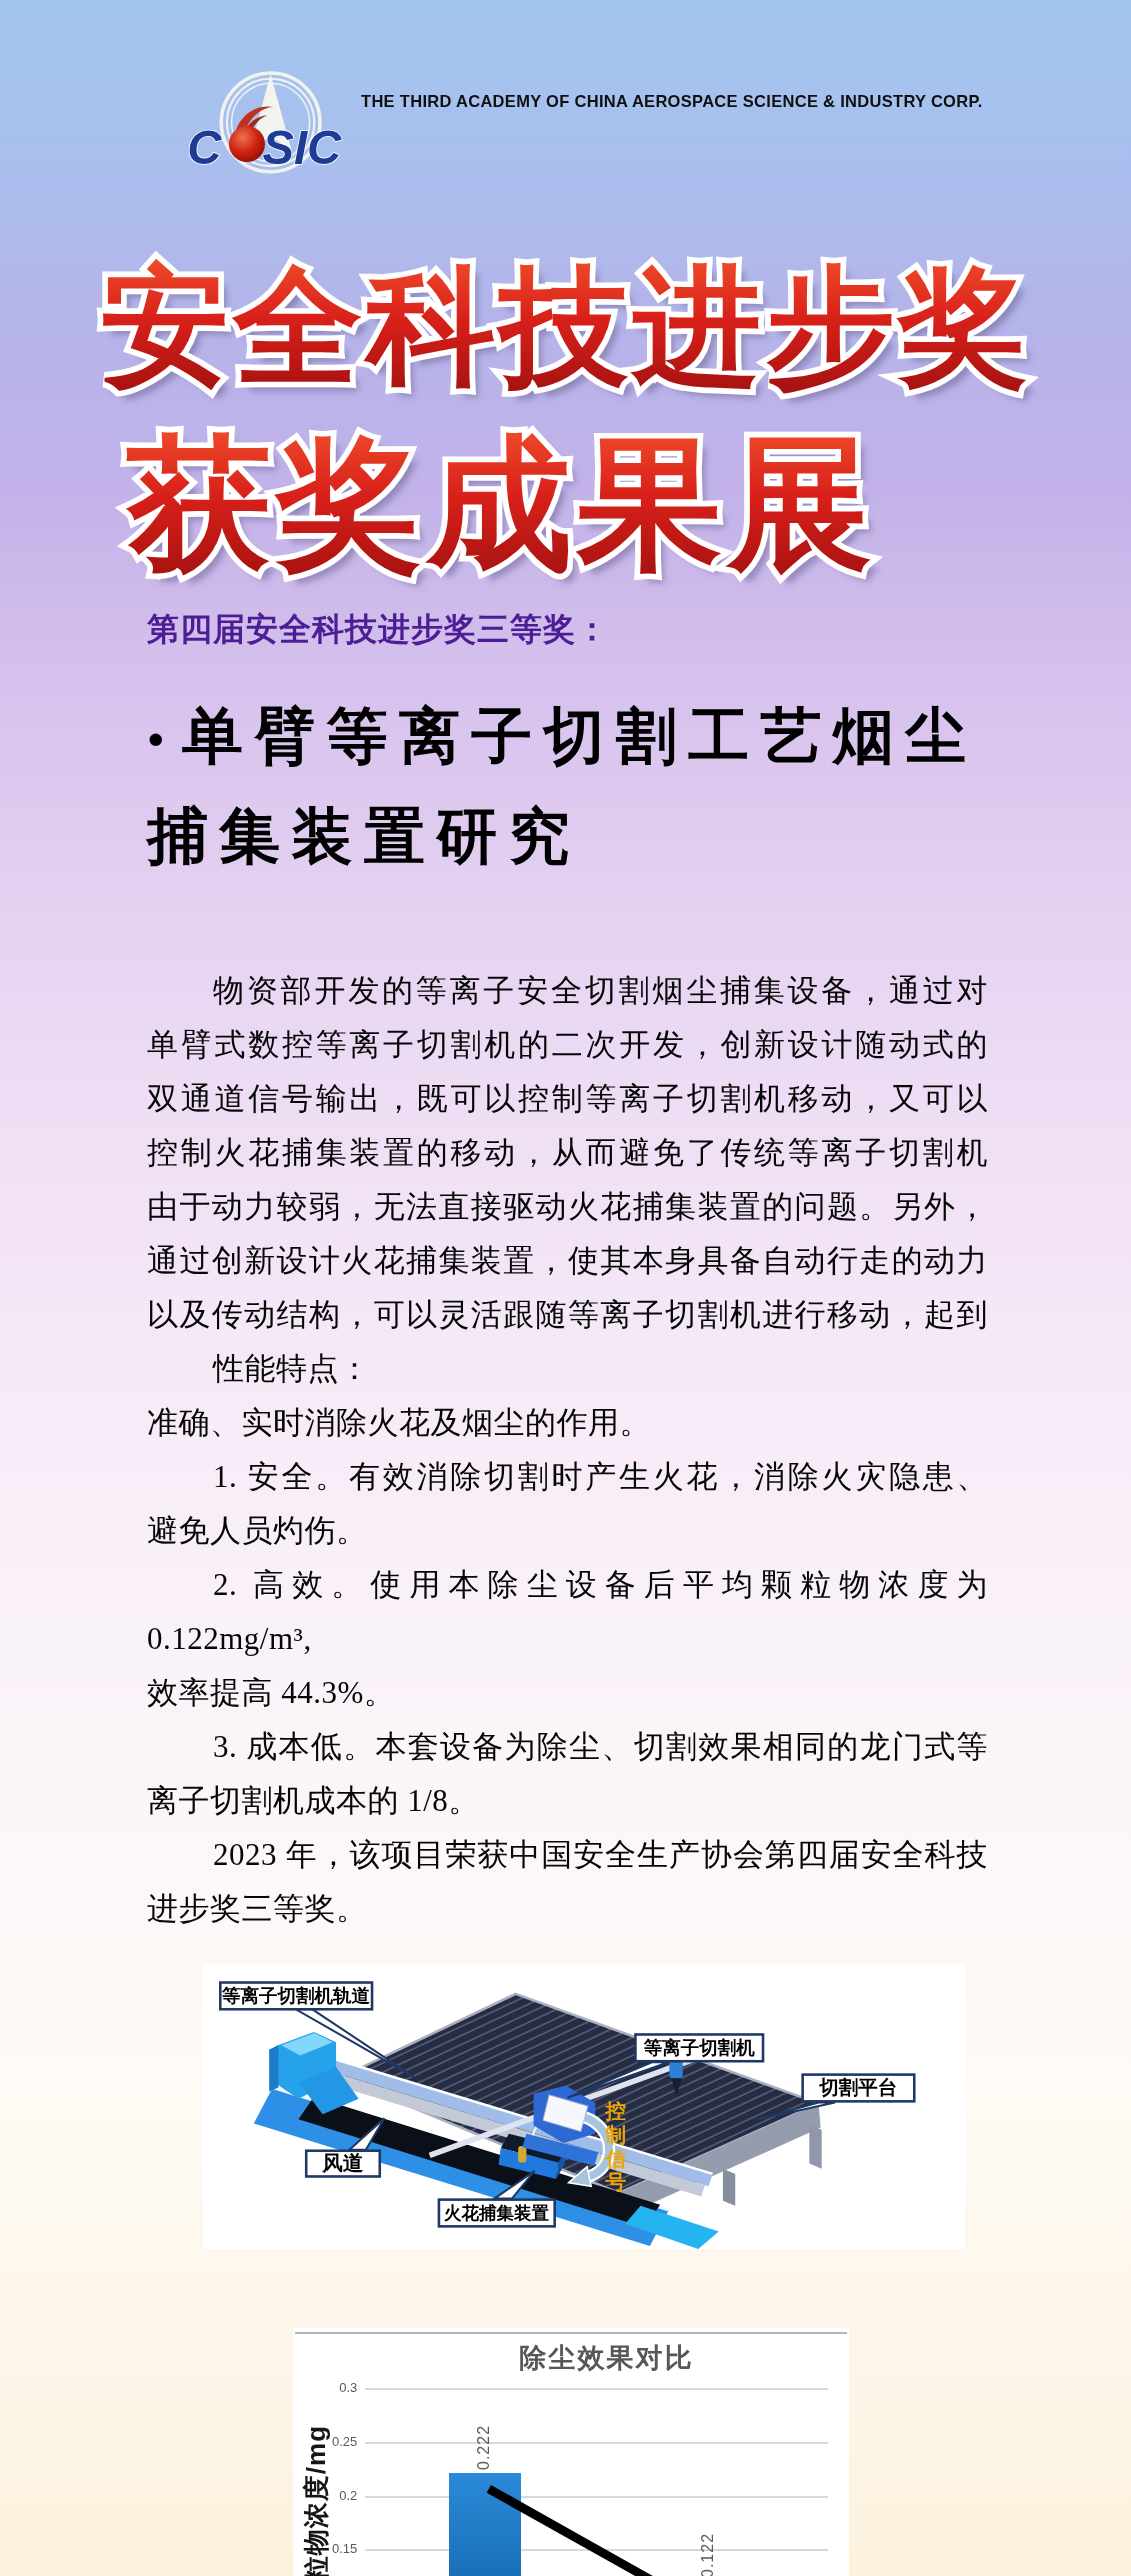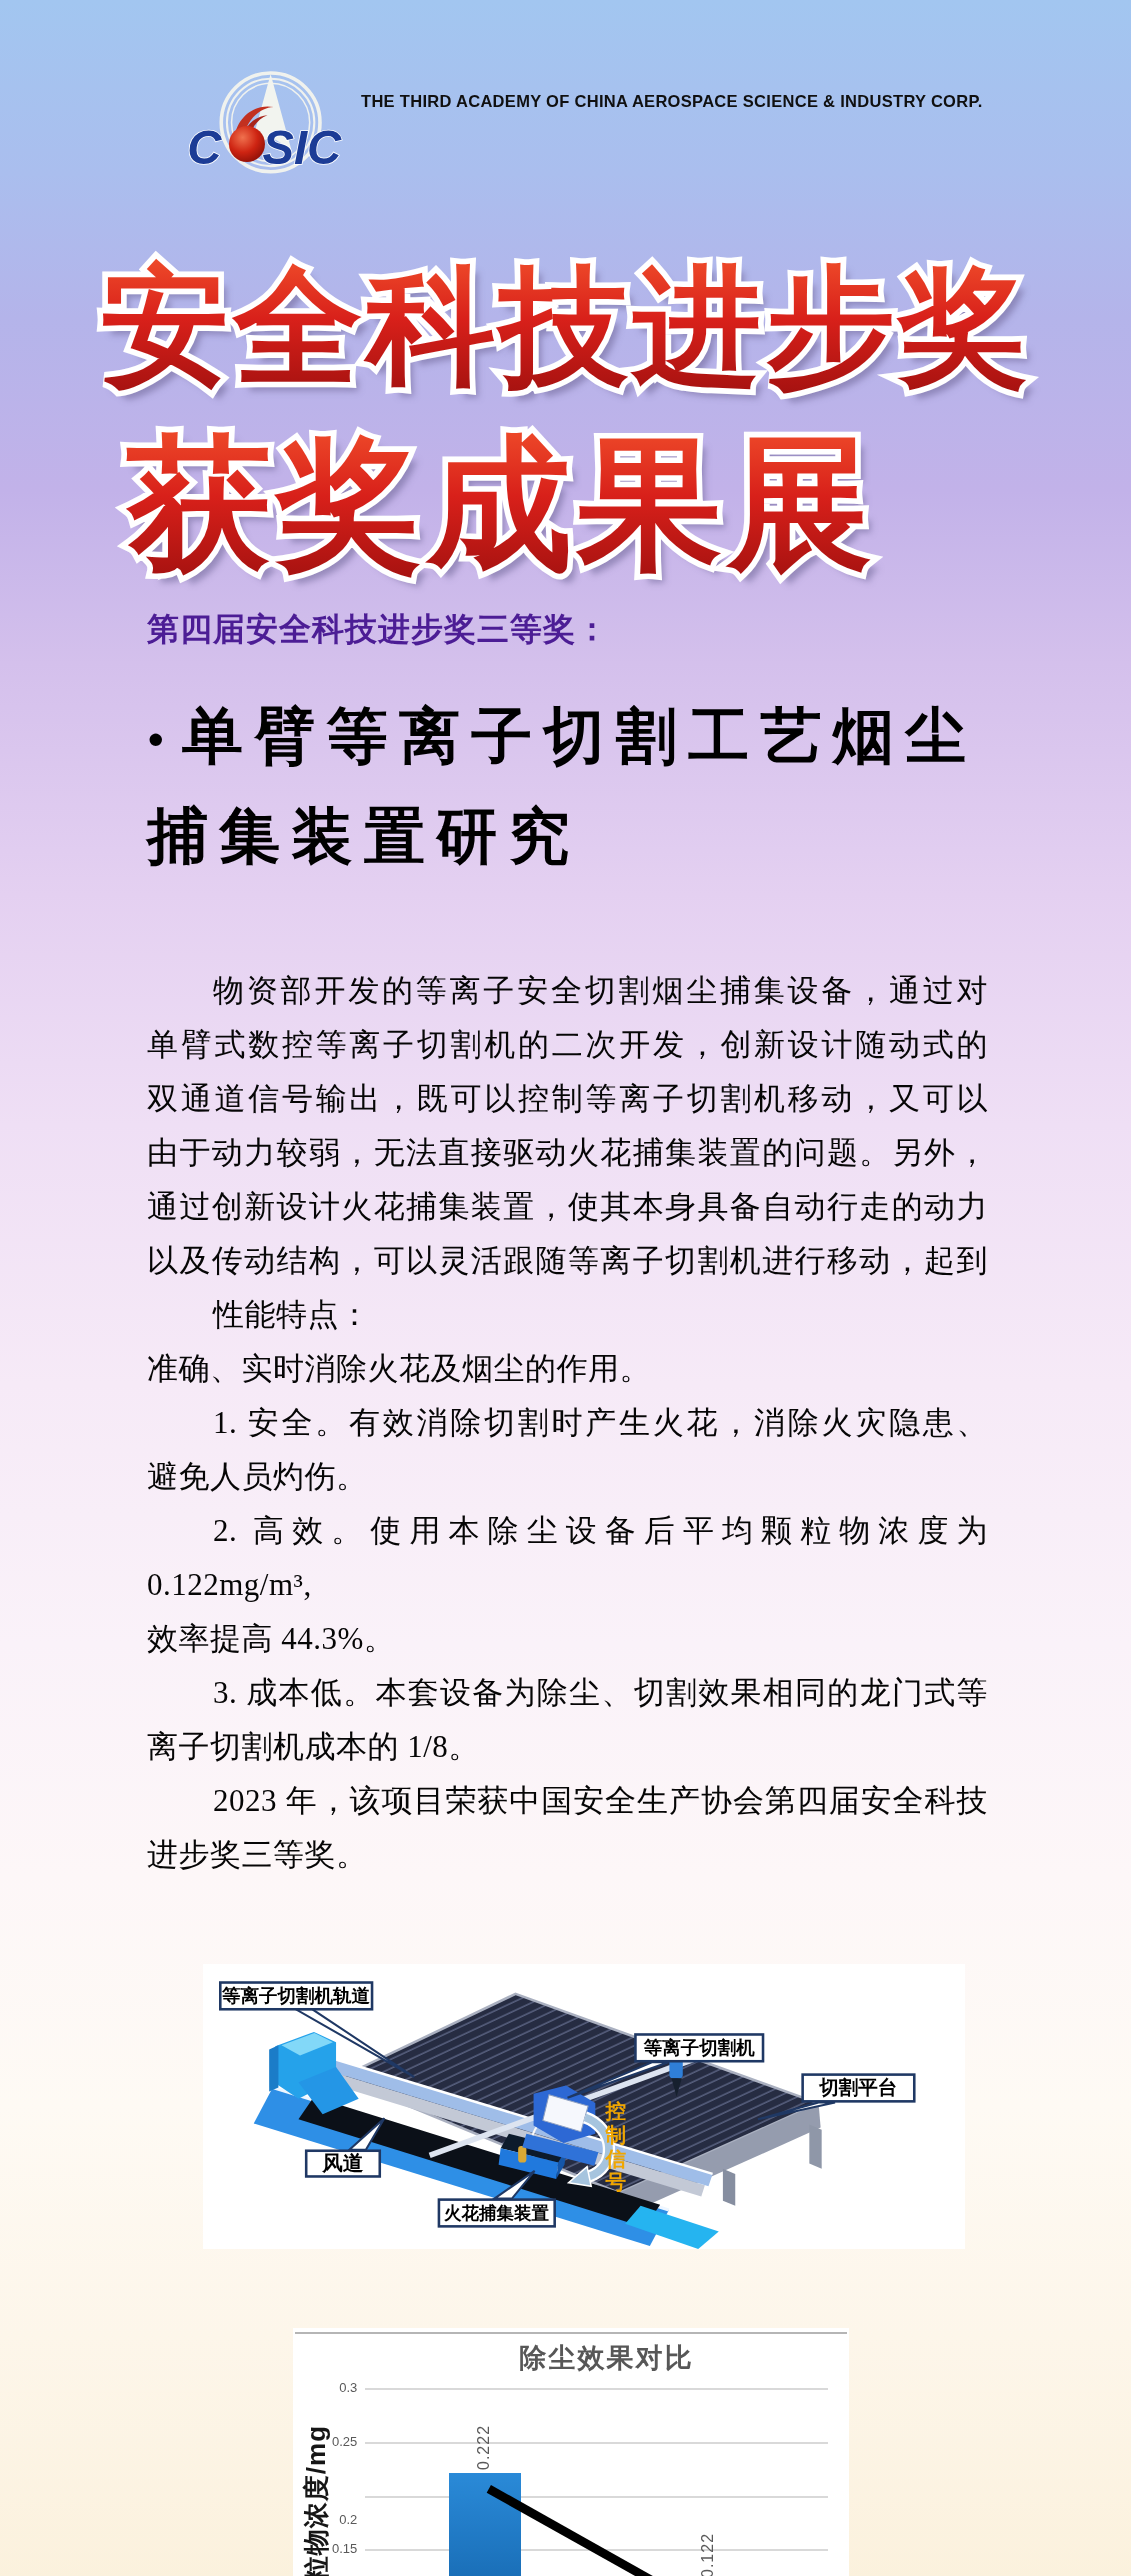--- a/index.html
+++ b/index.html
@@ -102,20 +102,21 @@
 
 <div class="abs ptitle pt1">
   <span class="bullet">●</span><span>单臂等离子切割工艺烟尘</span>
 </div>
 <div class="abs ptitle pt2">捕集装置研究</div>
 
 <div class="abs btext">
     <div class="bline ind fill">物资部开发的等离子安全切割烟尘捕集设备，通过对</div>
     <div class="bline fill">单臂式数控等离子切割机的二次开发，创新设计随动式的</div>
     <div class="bline fill">双通道信号输出，既可以控制等离子切割机移动，又可以</div>
+    <div class="bline fill">控制火花捕集装置的移动，从而避免了传统等离子切割机</div>
     <div class="bline fill">由于动力较弱，无法直接驱动火花捕集装置的问题。另外，</div>
     <div class="bline fill">通过创新设计火花捕集装置，使其本身具备自动行走的动力</div>
     <div class="bline fill">以及传动结构，可以灵活跟随等离子切割机进行移动，起到</div>
     <div class="bline ind">性能特点：</div>
     <div class="bline">准确、实时消除火花及烟尘的作用。</div>
     <div class="bline ind fill">1. 安全。有效消除切割时产生火花，消除火灾隐患、</div>
     <div class="bline">避免人员灼伤。</div>
     <div class="bline ind fill">2. 高效。使用本除尘设备后平均颗粒物浓度为 0.122mg/m³,</div>
     <div class="bline">效率提高 44.3%。</div>
     <div class="bline ind fill">3. 成本低。本套设备为除尘、切割效果相同的龙门式等</div>
@@ -193,21 +194,21 @@
 </div>
 
 <div class="abs chart">
   <div class="topline"></div>
   <div class="title">除尘效果对比</div>
   <div class="ylab">平均颗粒物浓度/mg</div>
   <div id="chart-dyn">
       <div class="gridline" style="left: 72px; top: 221px; width: 463px;"></div>
       <div class="tick" style="top: 211px;">0.15</div>
       <div class="gridline" style="left: 72px; top: 168px; width: 463px;"></div>
-      <div class="tick" style="top: 158px; margin-top: 24px;">0.2</div>
+      <div class="tick" style="top: 158px;">0.2</div>
       <div class="gridline" style="left: 72px; top: 114px; width: 463px;"></div>
       <div class="tick" style="top: 104px;">0.25</div>
       <div class="gridline" style="left: 72px; top: 60px; width: 463px;"></div>
       <div class="tick" style="top: 50px;">0.3</div>
       <div class="bar" style="left: 156px; top: 145px; width: 72px; height: 238px;"></div>
       <div class="dlabel" style="left: 182px; top: 65px;">0.222</div>
       <div class="dlabel" style="left: 406px; top: 173px;">0.122</div>
     </div>
   <svg class="arrowsvg" width="556" height="451" viewBox="0 0 1079 875">
     <line x1="380" y1="312" x2="752" y2="521" stroke="#000000" stroke-width="17"></line>

